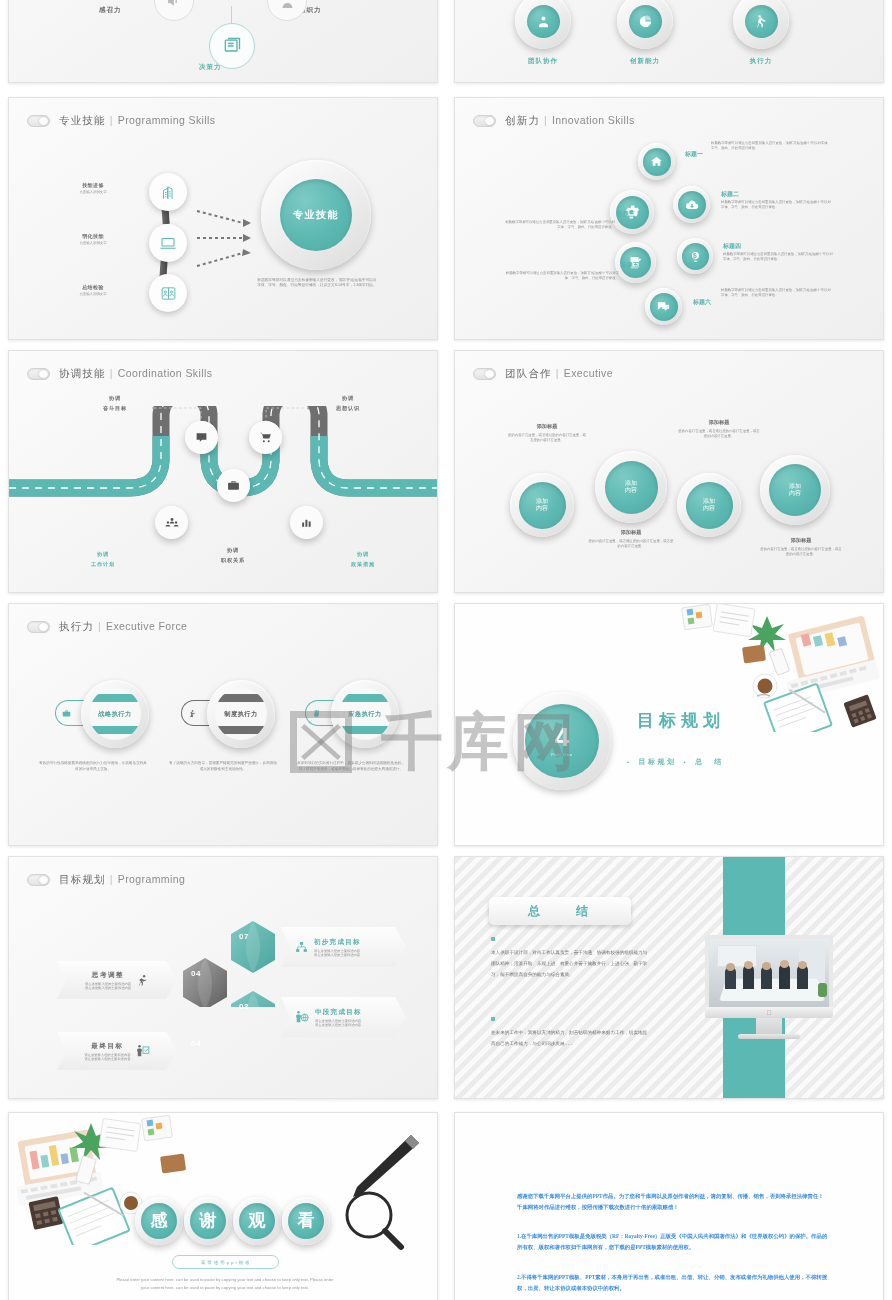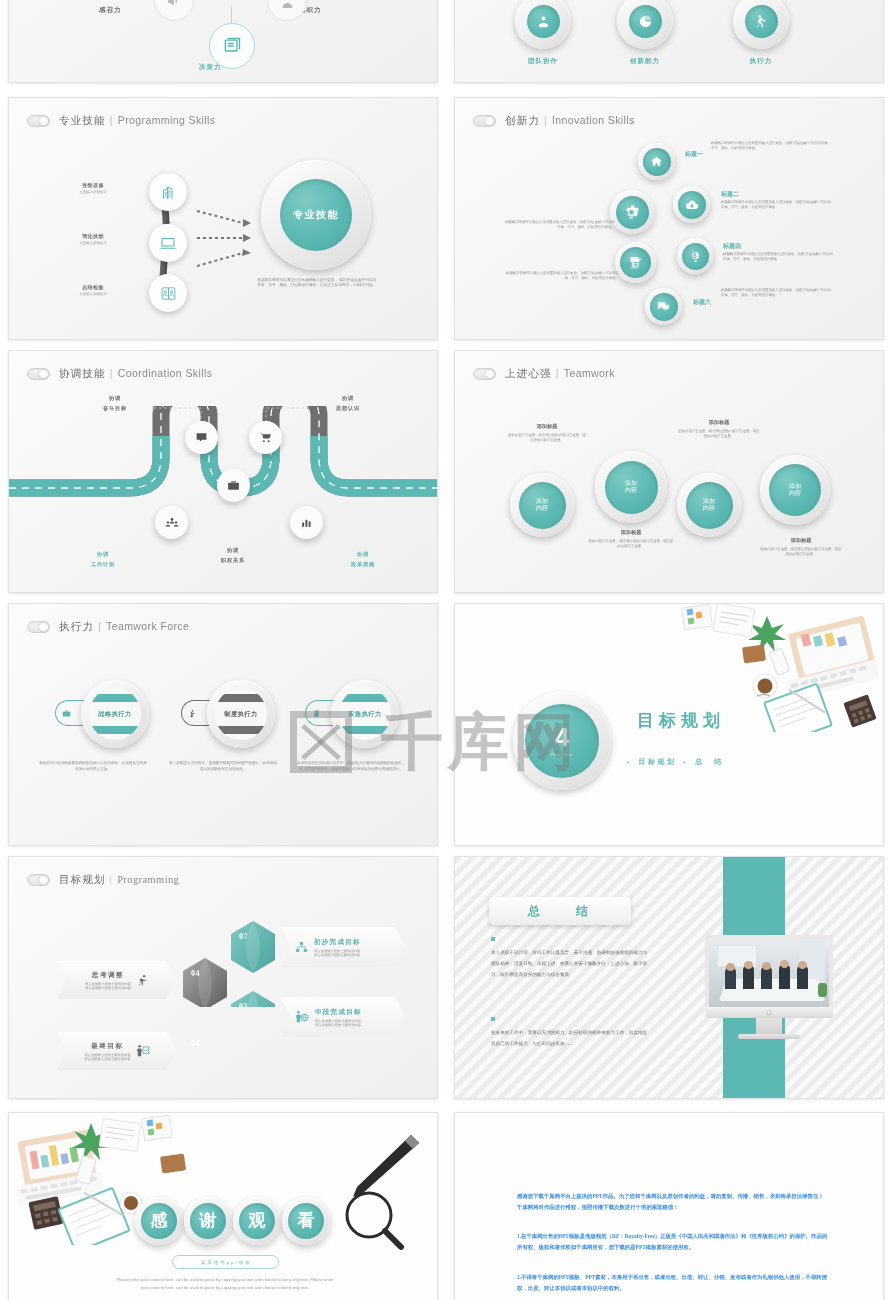--- a/index.html
+++ b/index.html
@@ -353,21 +353,21 @@
       </div>
     </div>
     <div style="position:absolute;left:238px;top:200px;font-size:6px;font-weight:bold;color:#58b5af;">标题六</div>
     <div style="position:absolute;left:266px;top:190px;width:113px;font-size:3.4px;line-height:5px;color:#8a8a8a;">标题数字等都可以通过点击和重新输入进行更改，顶部'开始'面板中可以对字体、字号、颜色、行距等进行修改。</div>
   </div>
 
   <div class="slide" style="left:454px; top:350px; width:430px; height:243px;">
     <div class="sl-head">
       <div class="pill"></div>
       <div class="sl-title">
-        <span>上进心强</span><span class="bar">|</span><span class="en">Teamwork</span>
+        <span>团队合作</span><span class="bar">|</span><span class="en">Executive</span>
       </div>
     </div>
 
     <div class="ring" style="left:55px;top:122px;width:64px;height:64px;">
       <div class="core" style="width:47px;height:47px;font-size:6px;white-space:pre-line;">添加
 内容</div>
     </div>
     <div class="ring" style="left:140px;top:100px;width:72px;height:72px;">
       <div class="core" style="width:53px;height:53px;font-size:6px;white-space:pre-line;">添加
 内容</div>
@@ -396,21 +396,21 @@
     <div style="position:absolute;left:305px;top:186px;width:82px;text-align:center;">
       <div style="font-size:5.2px;font-weight:bold;color:#6d6d6d;">添加标题</div>
       <div class="tiny" style="margin-top:3px;">您的内容打在这里，或者通过您的内容打在这里，或者您的内容打在这里。</div>
     </div>
   </div>
 
   <div class="slide" style="left:8px; top:603px; width:430px; height:243px;">
     <div class="sl-head">
       <div class="pill"></div>
       <div class="sl-title">
-        <span>执行力</span><span class="bar">|</span><span class="en">Teamwork Force</span>
+        <span>执行力</span><span class="bar">|</span><span class="en">Executive Force</span>
       </div>
     </div>
 
     <div style="position:absolute;left:46px;top:96px;width:46px;height:26px;border:1.6px solid #5cb8b2;border-right:none;border-radius:13px 0 0 13px;display:flex;align-items:center;padding-left:6px;">
       <svg width="9" height="9" viewBox="0 0 24 24" fill="#5cb8b2">
           <rect x="2" y="7" width="20" height="13" rx="1.5"></rect>
           <path d="M9 7V5h6v2" stroke="#5cb8b2" stroke-width="2.4" fill="none"></path>
         </svg>
     </div>
     <div class="ring" style="left:72px;top:76px;width:68px;height:68px;">
@@ -519,21 +519,21 @@
 
     <div style="position:absolute;left:182px;top:105px;font-size:17px;font-weight:bold;color:#58b5af;letter-spacing:5px;">目标规划</div>
     <div style="position:absolute;left:172px;top:153px;display:flex;align-items:center;gap:7px;font-size:7px;font-weight:bold;color:#6cbfb9;letter-spacing:2.5px;">
       <span style="font-size:6px;">•</span>
       <span>目标规划</span>
       <span style="font-size:6px;">•</span>
       <span>总　结</span>
     </div>
   </div>
 
-  <div class="slide" style="left:8px; top:856px; width:430px; height:243px;font-family:Liberation Serif, serif;">
+  <div class="slide" style="left:8px; top:856px; width:430px; height:243px;">
     <div class="sl-head">
       <div class="pill"></div>
       <div class="sl-title">
         <span>目标规划</span><span class="bar">|</span><span class="en">Programming</span>
       </div>
     </div>
 
     <svg style="position:absolute;inset:0;">
       <defs>
         <linearGradient id="hxT" x1="0" y1="0" x2="1" y2="1">

